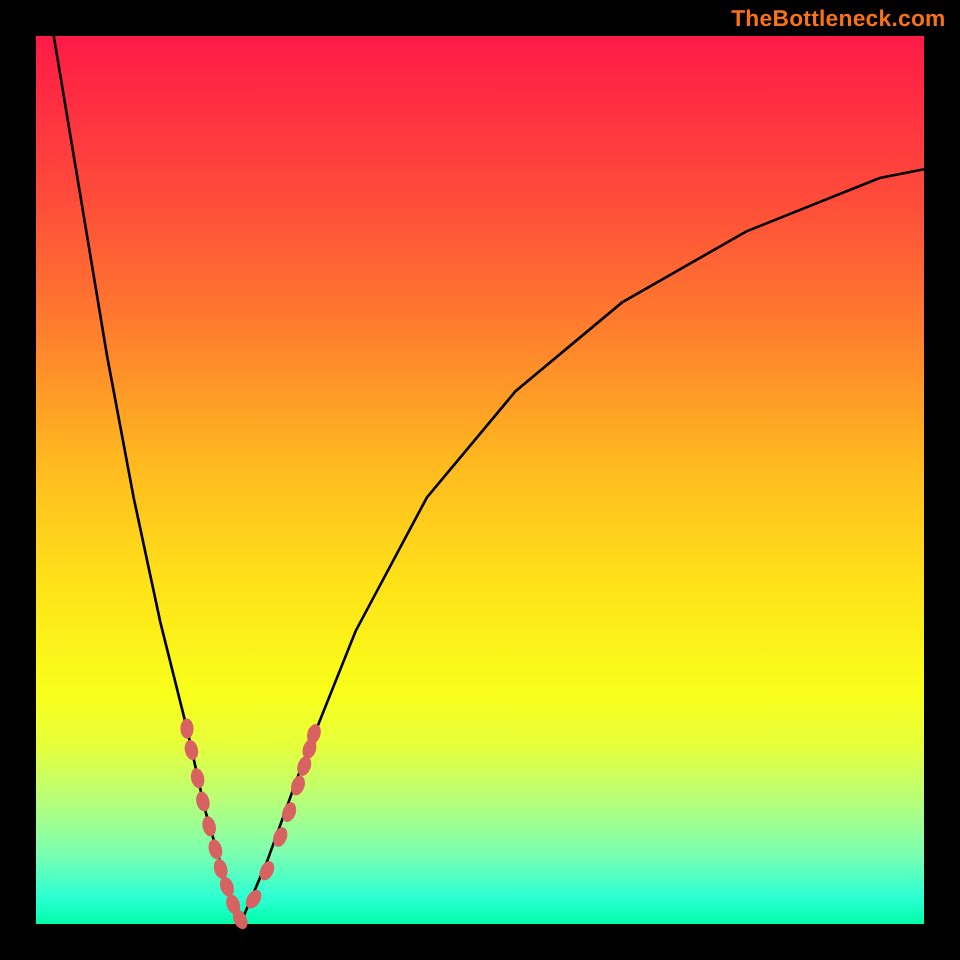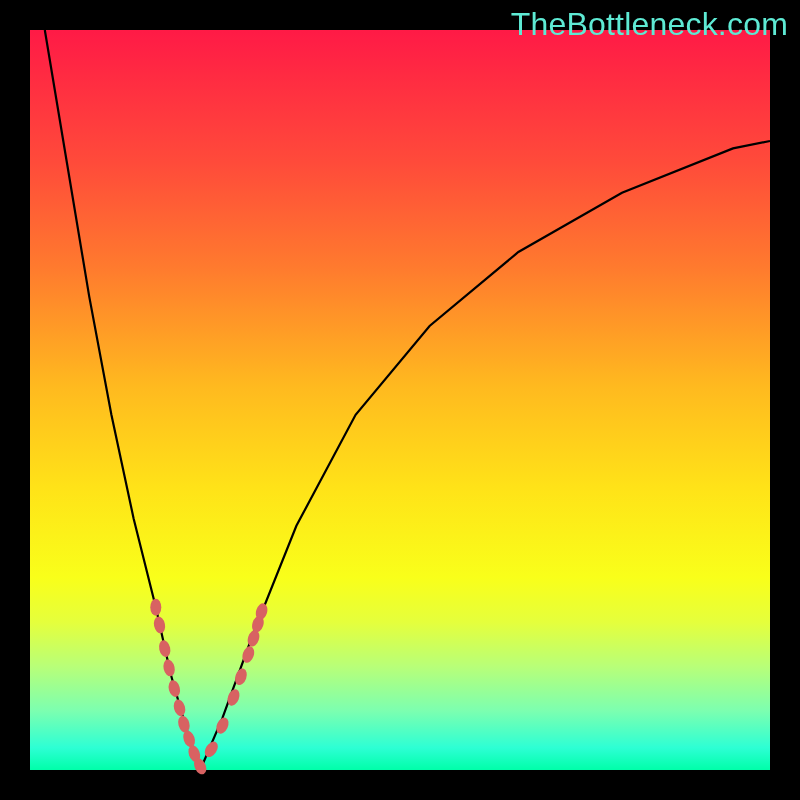--- a/index.html
+++ b/index.html
@@ -34,23 +34,23 @@
       #b8ff78 86%,
       #7cffb0 92%,
       #2dffd4 97%,
       #00ffa9 100%
     );
   }
   .watermark {
     position: absolute;
     top: 6px;
     right: 12px;
-    color: #5eead4;
-    font-size: 32px;
-    font-weight: 400;
+    color: #f97316;
+    font-size: 19px;
+    font-weight: 700;
     letter-spacing: 0.2px;
     user-select: none;
   }
   svg.overlay {
     position: absolute;
     left: 0;
     top: 0;
     width: 740px;
     height: 740px;
     overflow: visible;

